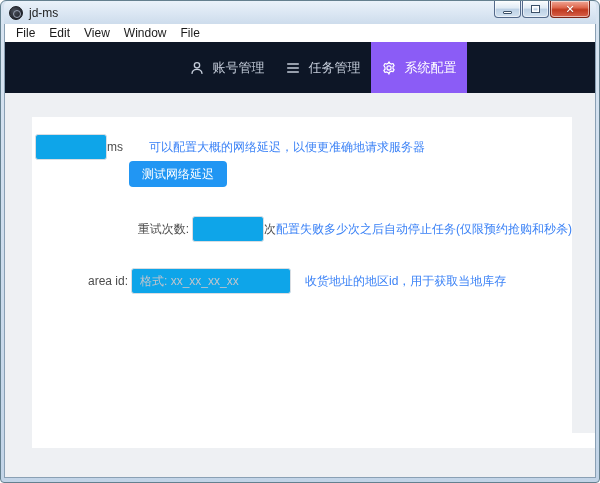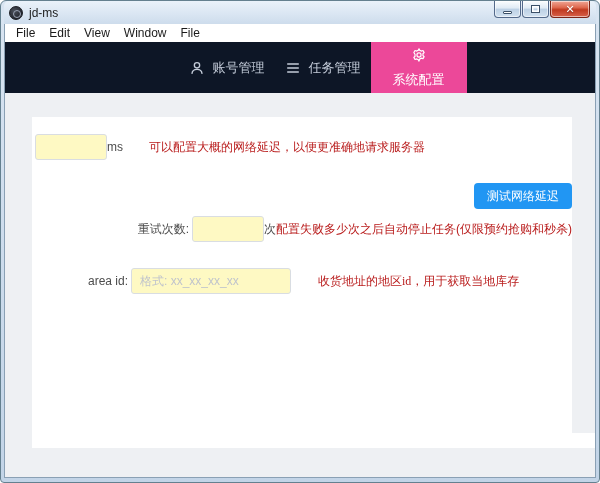--- a/index.html
+++ b/index.html
@@ -70,54 +70,54 @@
   .navbar {
     height: 51px; background: #0d1626;
     display: flex; align-items: stretch;
     padding-left: 45px;
     border-left: 1px solid #8aa0b4; border-right: 1px solid #8aa0b4; justify-content: center;
   }
   .tab {
     width: 96px; display: flex; align-items: center; justify-content: center;
     gap: 8px; color: #c3cbd8; font-size: 13px; cursor: pointer;
   }
-  .tab.active { background: #ec4899; color: #ffffff; flex-direction: column; }
+  .tab.active { background: #8b5cf6; color: #ffffff; }
   .tab svg { display: block; }
 
   
   .content {
     flex: 1; position: relative; background: #eef0f3;
     border-left: 1px solid #8aa0b4; border-right: 1px solid #8aa0b4; border-bottom: 1px solid #8aa0b4;
   }
   .card { position: absolute; left: 27px; top: 24px; right: 23px; bottom: 29px; background: #ffffff; }
   .corner-notch { position: absolute; right: 0; bottom: 29px; width: 23px; height: 15px; background: #ffffff; }
 
   .form-row {
     position: absolute; left: 0; right: 0; height: 26px;
     display: flex; align-items: center; font-size: 12px;
   }
   .row-network { top: 17px; }
-  .row-button  { top: 66px; justify-content: flex-end; }
+  .row-button  { top: 44px; }
   .row-retry   { top: 99px; justify-content: flex-end; }
   .row-area    { top: 151px; }
 
   .f-label { width: 96px; text-align: right; color: #4c4c4c; flex: 0 0 auto; }
   .f-input {
     margin-left: 3px; height: 26px; border: 1px solid #d9dde2; border-radius: 3px;
-    padding: 0 8px; font-size: 12px; color: #333; outline: none; background: #fef9c3;
+    padding: 0 8px; font-size: 12px; color: #333; outline: none; background: #0ea5e9;
     font-family: "Liberation Sans", "DejaVu Sans", sans-serif;
   }
   .f-input::placeholder { color: #c0c4cc; }
   .input-small { width: 72px; }
   .input-wide  { width: 160px; }
   .f-unit { color: #4c4c4c; flex: 0 0 auto; }
-  .f-hint { color: #b91c1c; white-space: nowrap; }
+  .f-hint { color: #3b82f6; white-space: nowrap; }
   .hint-network { margin-left: 26px; }
   .hint-retry   { margin-left: 0; }
-  .hint-area    { margin-left: 27px; font-family: Liberation Serif, serif; }
+  .hint-area    { margin-left: 14px; }
 
   .btn-primary {
     margin-left: 97px; height: 26px; padding: 0 13px;
     background: #2196f3; border: none; border-radius: 4px;
     color: #fff; font-size: 12px; cursor: pointer;
     font-family: "Liberation Sans", "DejaVu Sans", sans-serif;
   }
 </style>
 </head>
 <body>

